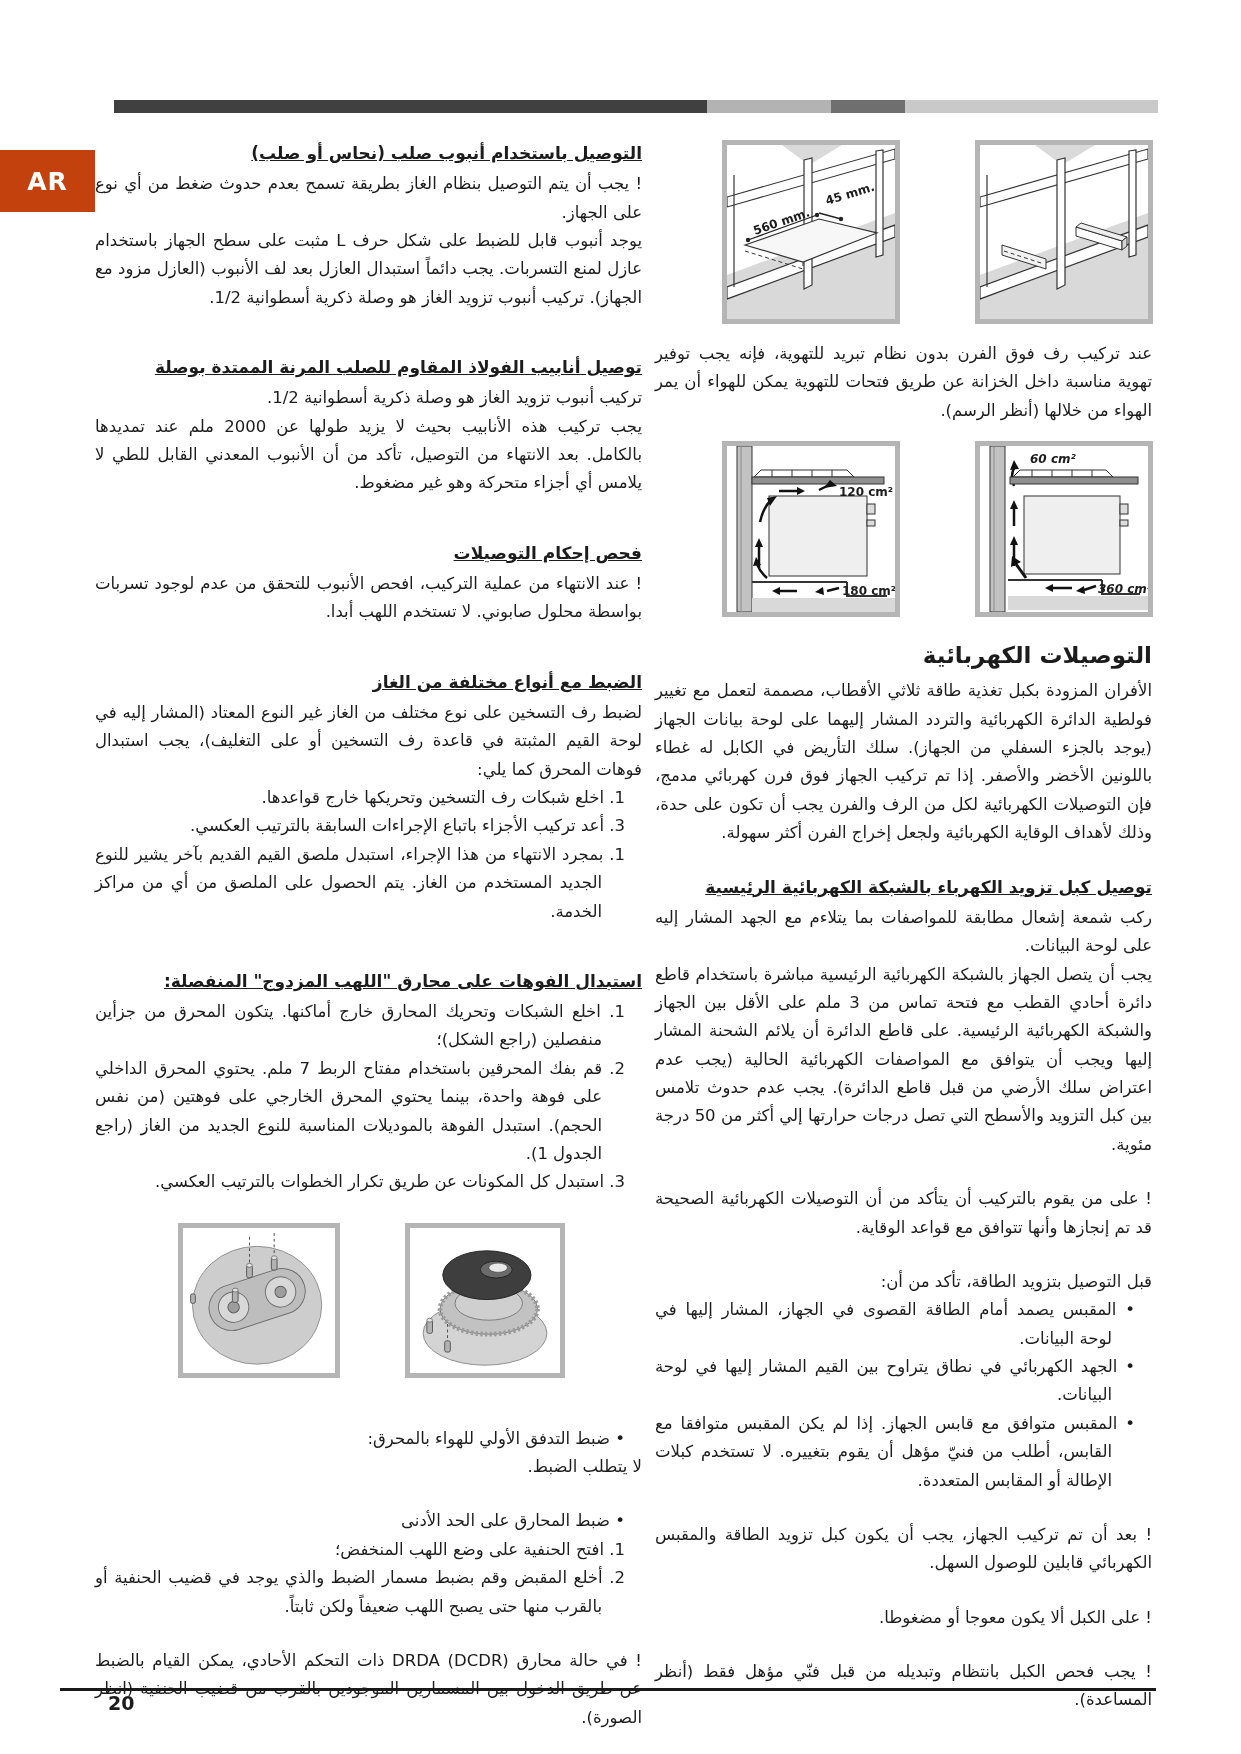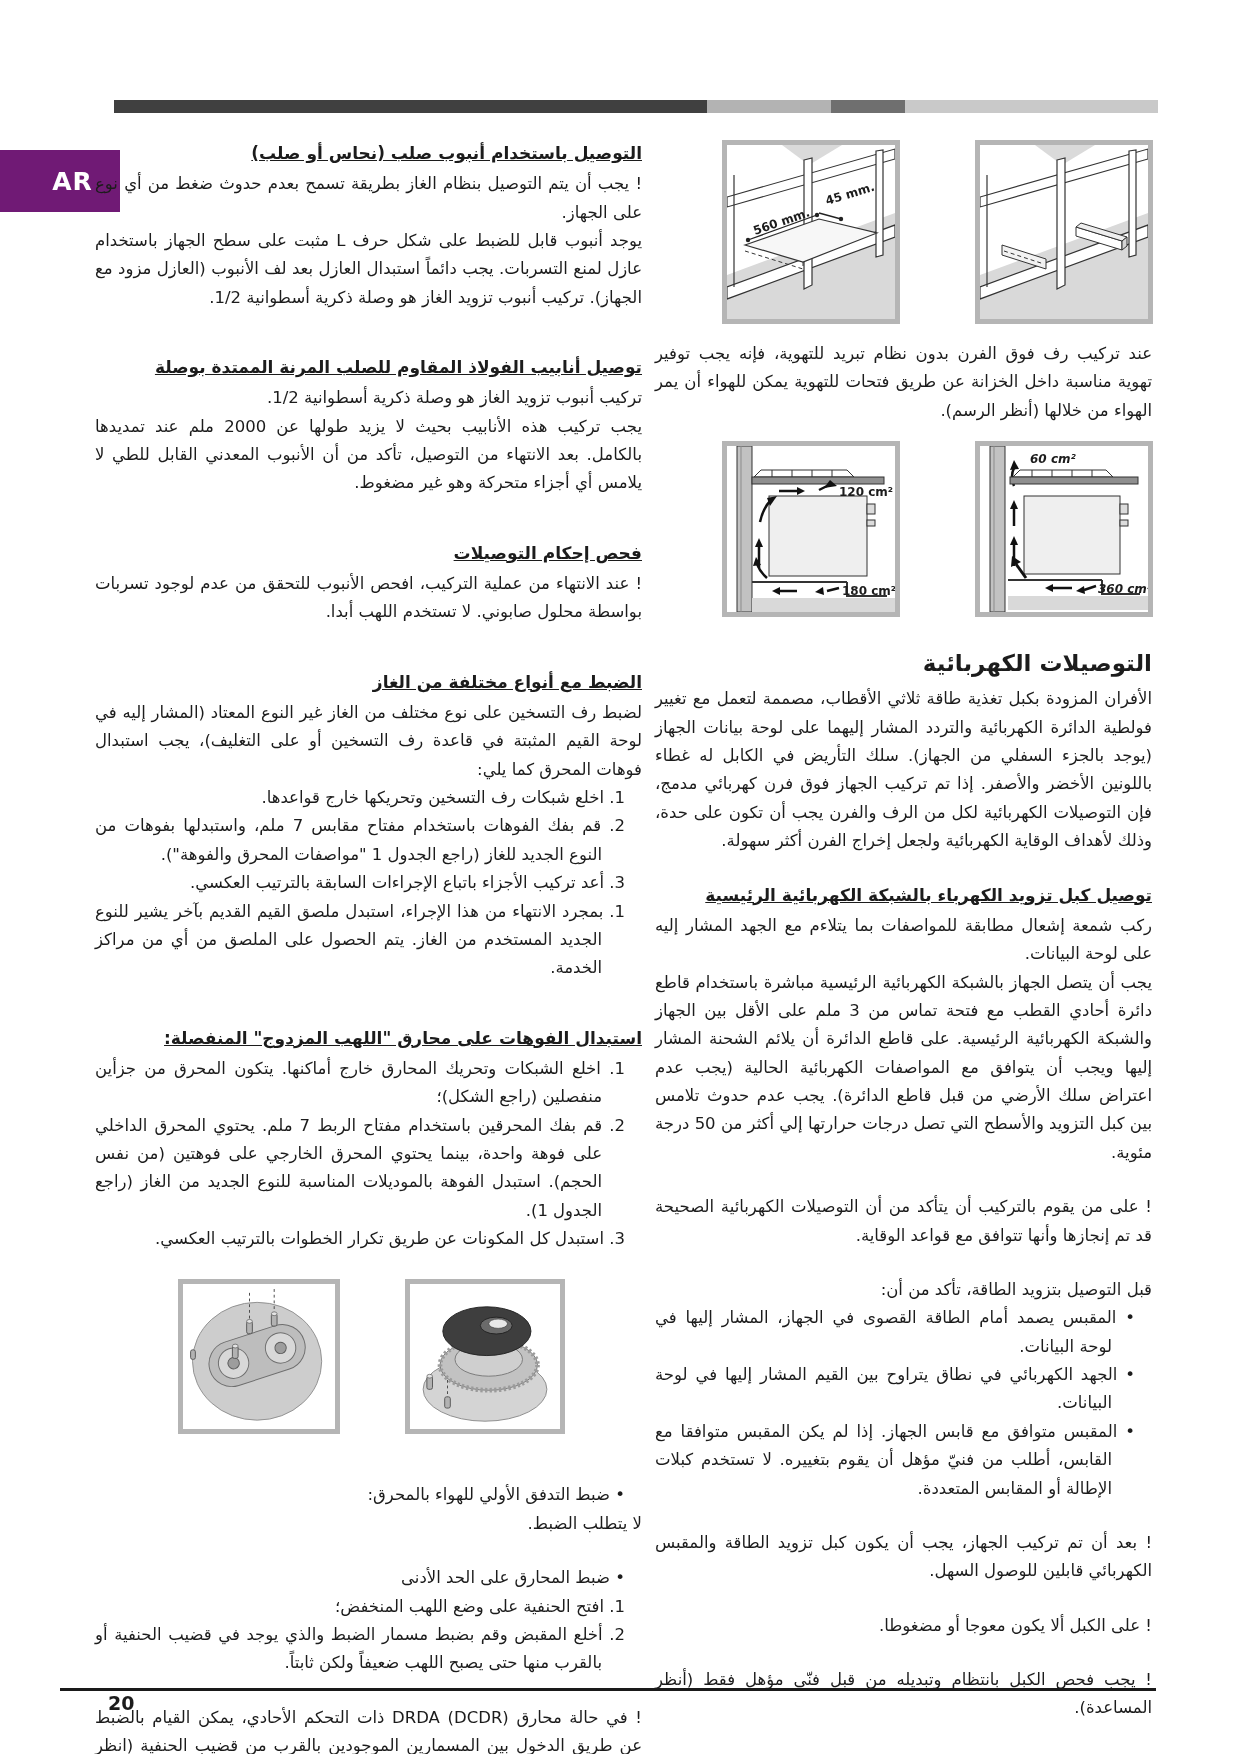--- a/index.html
+++ b/index.html
@@ -9,23 +9,23 @@
     overflow:hidden;
   }
   
   .topbar{position:absolute;top:100px;height:13px;}
   .seg1{left:114px;width:593px;background:#404040;}
   .seg2{left:707px;width:124px;background:#b3b3b3;}
   .seg3{left:831px;width:74px;background:#6f6f6f;}
   .seg4{left:905px;width:253px;background:#c9c9c9;}
   
   .ar-tab{
-    position:absolute;left:0;top:150px;width:95px;height:62px;background:#701a75;
+    position:absolute;left:0;top:150px;width:95px;height:62px;background:#c2410c;
     color:#ffffff;font-weight:bold;font-size:25px;display:flex;align-items:center;
-    justify-content:center;letter-spacing:1px;direction:ltr;padding-left:25px;
+    justify-content:center;letter-spacing:1px;direction:ltr;
   }
   
   .col{position:absolute;top:140px;}
   .col-left{left:95px;width:547px;}
   .col-right{left:655px;width:497px;}
   .p,.li,.bullet{
     font-size:16.5px;line-height:1.72;text-align:justify;margin:0;
   }
   .h{font-size:17px;font-weight:bold;margin:0 0 3px 0;line-height:1.6;text-decoration:underline;}
   .h-big{font-size:23px;font-weight:bold;margin:0 0 6px 0;line-height:1.4;}
@@ -76,21 +76,20 @@
     <p class="h mt-sec">توصيل أنابيب الفولاذ المقاوم للصلب المرنة الممتدة بوصلة</p>
     <p class="p">تركيب أنبوب تزويد الغاز هو وصلة ذكرية أسطوانية 1/2.</p>
     <p class="p">يجب تركيب هذه الأنابيب بحيث لا يزيد طولها عن 2000 ملم عند تمديدها بالكامل. بعد الانتهاء من التوصيل، تأكد من أن الأنبوب المعدني القابل للطي لا يلامس أي أجزاء متحركة وهو غير مضغوط.</p>
 
     <p class="h mt-sec">فحص إحكام التوصيلات</p>
     <p class="p warn">! عند الانتهاء من عملية التركيب، افحص الأنبوب للتحقق من عدم لوجود تسربات بواسطة محلول صابوني. لا تستخدم اللهب أبدا.</p>
 
     <p class="h mt-sec">الضبط مع أنواع مختلفة من الغاز</p>
     <p class="p">لضبط رف التسخين على نوع مختلف من الغاز غير النوع المعتاد (المشار إليه في لوحة القيم المثبتة في قاعدة رف التسخين أو على التغليف)، يجب استبدال فوهات المحرق كما يلي:</p>
     <p class="li">1.  اخلع شبكات رف التسخين وتحريكها خارج قواعدها.</p>
-    <p class="li">2.  قم بفك الفوهات باستخدام مفتاح مقابس 7 ملم، واستبدلها بفوهات من النوع الجديد للغاز (راجع الجدول 1 "مواصفات المحرق والفوهة").</p>
     <p class="li">3.  أعد تركيب الأجزاء باتباع الإجراءات السابقة بالترتيب العكسي.</p>
     <p class="li">1.  بمجرد الانتهاء من هذا الإجراء، استبدل ملصق القيم القديم بآخر يشير للنوع الجديد المستخدم من الغاز. يتم الحصول على الملصق من أي من مراكز الخدمة.</p>
 
     <p class="h mt-sec">استبدال الفوهات على محارق "اللهب المزدوج" المنفصلة:</p>
     <p class="li">1.  اخلع الشبكات وتحريك المحارق خارج أماكنها. يتكون المحرق من جزأين منفصلين (راجع الشكل)؛</p>
     <p class="li">2.  قم بفك المحرقين باستخدام مفتاح الربط 7 ملم. يحتوي المحرق الداخلي على فوهة واحدة، بينما يحتوي المحرق الخارجي على فوهتين (من نفس الحجم). استبدل الفوهة بالموديلات المناسبة للنوع الجديد من الغاز (راجع الجدول 1).</p>
     <p class="li">3.  استبدل كل المكونات عن طريق تكرار الخطوات بالترتيب العكسي.</p>
 
     <div class="figrow figrow-burners">
       <div class="frame fr-burner-a">
@@ -247,21 +246,21 @@
           <polygon points="31,121 32,110 41,116" fill="#111"></polygon>
           <path d="M92,142 L72,142" stroke="#111" stroke-width="2.5"></path>
           <polygon points="73,138 65,142 73,146" fill="#111"></polygon>
           <path d="M104,144 L116,140" stroke="#111" stroke-width="2.5"></path>
           <polygon points="104,140 96,145 105,148" fill="#111"></polygon>
           <text x="118" y="147" font-size="12">360 cm²</text>
         </svg>
       </div>
     </div>
 
-    <p class="h-big" style="margin-top:26px;">التوصيلات الكهربائية</p>
+    <p class="h-big" style="margin-top:18px;">التوصيلات الكهربائية</p>
     <p class="p">الأفران المزودة بكبل تغذية طاقة ثلاثي الأقطاب، مصممة لتعمل مع تغيير فولطية الدائرة الكهربائية والتردد المشار إليهما على لوحة بيانات الجهاز (يوجد بالجزء السفلي من الجهاز). سلك التأريض في الكابل له غطاء باللونين الأخضر والأصفر. إذا تم تركيب الجهاز فوق فرن كهربائي مدمج، فإن التوصيلات الكهربائية لكل من الرف والفرن يجب أن تكون على حدة، وذلك لأهداف الوقاية الكهربائية ولجعل إخراج الفرن أكثر سهولة.</p>
 
     <p class="h mt-par">توصيل كبل تزويد الكهرباء بالشبكة الكهربائية الرئيسية</p>
     <p class="p">ركب شمعة إشعال مطابقة للمواصفات بما يتلاءم مع الجهد المشار إليه على لوحة البيانات.</p>
     <p class="p">يجب أن يتصل الجهاز بالشبكة الكهربائية الرئيسية مباشرة باستخدام قاطع دائرة أحادي القطب مع فتحة تماس من 3 ملم على الأقل بين الجهاز والشبكة الكهربائية الرئيسية. على قاطع الدائرة أن يلائم الشحنة المشار إليها ويجب أن يتوافق مع المواصفات الكهربائية الحالية (يجب عدم اعتراض سلك الأرضي من قبل قاطع الدائرة). يجب عدم حدوث تلامس بين كبل التزويد والأسطح التي تصل درجات حرارتها إلي أكثر من 50 درجة مئوية.</p>
 
     <p class="p warn mt-par">! على من يقوم بالتركيب أن يتأكد من أن التوصيلات الكهربائية الصحيحة قد تم إنجازها وأنها تتوافق مع قواعد الوقاية.</p>
 
     <p class="p mt-par">قبل التوصيل بتزويد الطاقة، تأكد من أن:</p>
     <p class="bullet">•  المقبس يصمد أمام الطاقة القصوى في الجهاز، المشار إليها في لوحة البيانات.</p>

